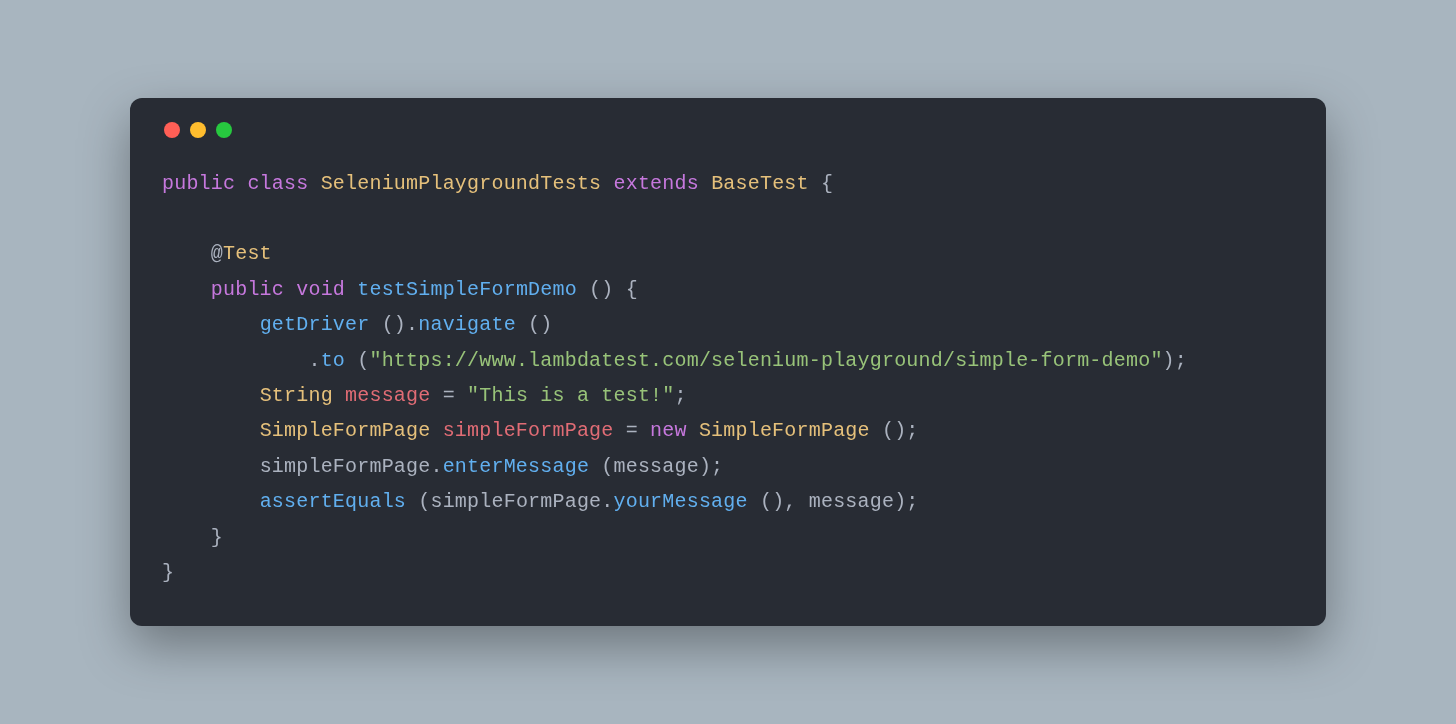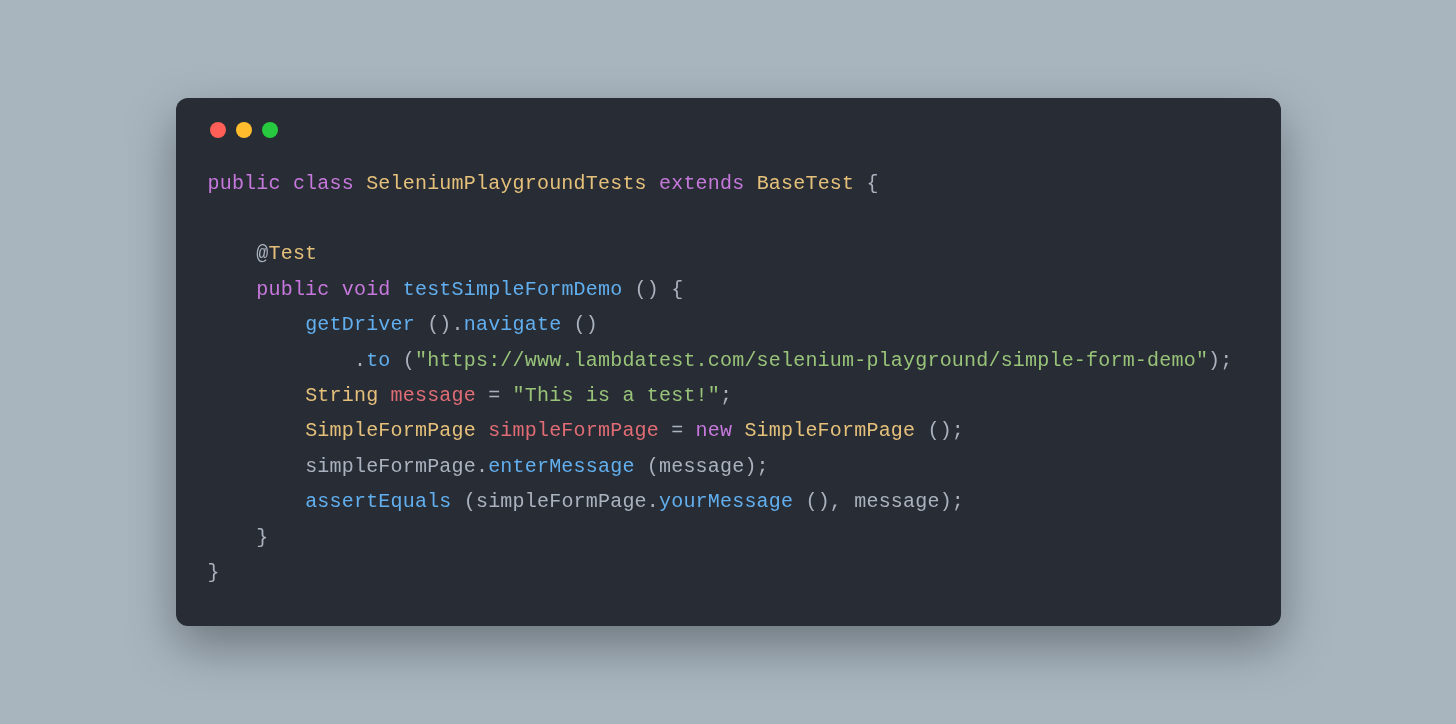--- a/index.html
+++ b/index.html
@@ -11,21 +11,21 @@
       background: #a8b5bf;
       width: 1456px;
       height: 724px;
       display: flex;
       align-items: center;
       justify-content: center;
       font-family: "SF Mono", Monaco, Menlo, Consolas, "Courier New", monospace;
     }
     .window {
       background: #282c34;
-      width: 1105px;
+      width: 1196px;
       border-radius: 12px;
       padding: 24px 32px 36px 32px;
       box-shadow: 0 20px 50px rgba(0,0,0,0.35);
     }
     .traffic-lights {
       display: flex;
       gap: 10px;
       margin-bottom: 28px;
       padding-left: 2px;
     }

